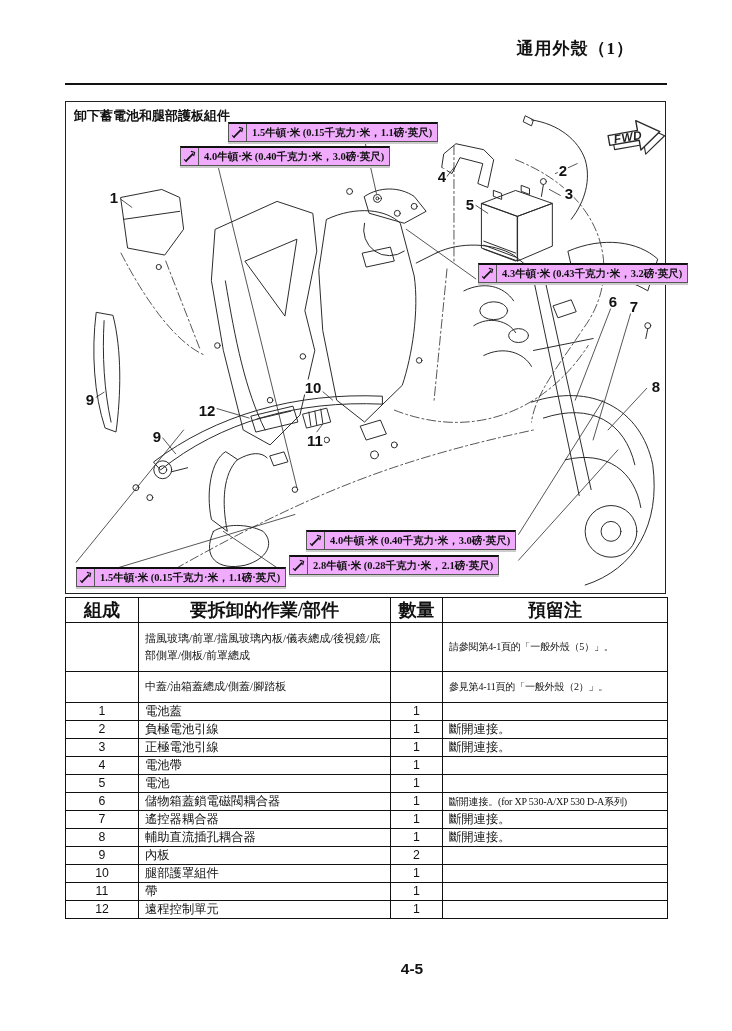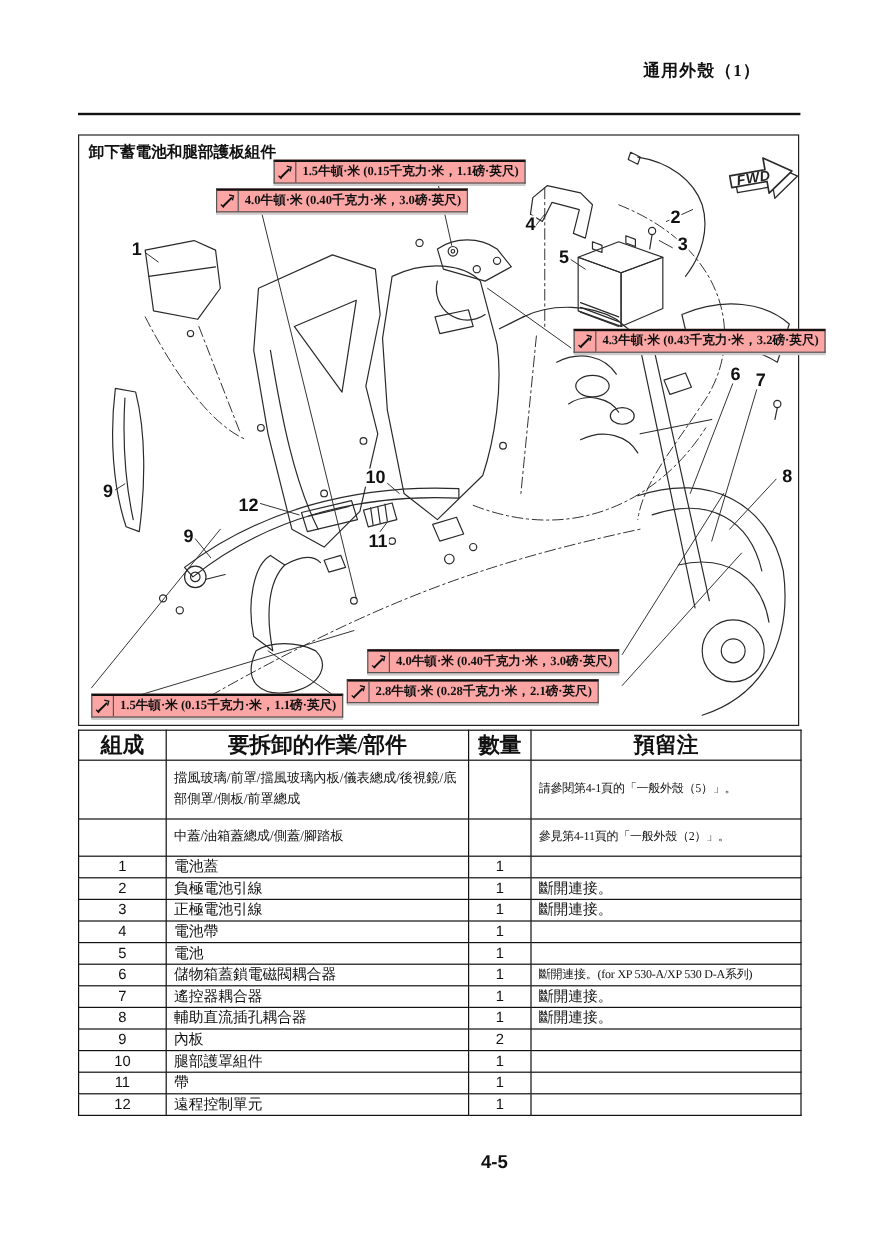--- a/index.html
+++ b/index.html
@@ -1,31 +1,31 @@
 <!DOCTYPE html>
 <html><head>
 <meta charset="utf-8">
 <style>
   html,body{margin:0;padding:0;background:#fff;}
   body{width:732px;height:1031px;font-family:"Liberation Serif",serif;color:#111;position:relative;overflow:hidden;}
   .content{position:absolute;left:65px;top:0;width:602px;}
-  .page-title{margin:46px 0 0 0;text-align:right;padding-right:33px;font-size:14px;font-weight:bold;letter-spacing:1px;line-height:28px;}
+  .page-title{margin:35px 0 0 0;text-align:right;padding-right:33px;font-size:17px;font-weight:bold;letter-spacing:1px;line-height:28px;}
   .header-rule{border:none;border-top:2.2px solid #111;margin:20px 0 0 0;}
 
   .diagram-box{position:relative;margin-top:16px;width:599px;height:491px;border:1.6px solid #222;background:#fff;}
   .diagram-title{position:absolute;left:8px;top:5px;font-size:13px;font-weight:bold;z-index:3;text-align:center;}
   svg.art{position:absolute;left:0;top:0;width:100%;height:100%;z-index:1;}
   svg.art path,svg.art circle,svg.art polygon,svg.art rect,svg.art ellipse,svg.art line{fill:none;stroke:#2a2a2a;stroke-width:1;stroke-linecap:round;stroke-linejoin:round;}
   svg.art .dd{stroke-dasharray:9 3 2 3;stroke-width:0.8;}
   svg.art .ln{stroke-width:0.8;}
   svg.art .fwd-front{fill:#fff;stroke-width:1.4;}
   svg.art .fwd-back{stroke-width:1.1;}
   svg.art text.fwdtxt{fill:#222;stroke:none;font-family:"Liberation Sans",sans-serif;font-weight:bold;font-style:italic;font-size:12px;letter-spacing:0.5px;}
 
-  .torque-box{position:absolute;z-index:2;display:flex;align-items:stretch;height:17px;background:#fca5a5;border:1px solid #555;border-top:2px solid #111;box-shadow:0 2px 0 #ccc;}
+  .torque-box{position:absolute;z-index:2;display:flex;align-items:stretch;height:17px;background:#f0abfc;border:1px solid #555;border-top:2px solid #111;box-shadow:0 2px 0 #ccc;}
   .wrench{width:17px;display:flex;align-items:center;justify-content:center;border-right:1px solid #555;}
   .torque-text{font-size:10.5px;font-weight:bold;white-space:nowrap;padding:0 5px;line-height:14px;display:flex;align-items:center;}
   .callout{position:absolute;z-index:2;font-family:"Liberation Sans",sans-serif;font-weight:bold;font-size:15px;transform:translate(-50%,-50%);background:#fff;padding:0 1px;line-height:1;}
 
   table.parts{margin-top:3px;width:602px;border-collapse:collapse;border:1.6px solid #111;table-layout:fixed;}
   table.parts th,table.parts td{border:1px solid #111;overflow:hidden;}
   table.parts th{font-size:18px;font-weight:bold;height:21px;padding:0 2px;}
   td.order,td.qty{text-align:center;font-family:"Liberation Sans",sans-serif;font-size:11.5px;}
   td.part,td.remark{text-align:left;padding:0 6px;font-size:12.5px;}
   tr.intro td{padding:3px 6px;font-size:11px;line-height:1.55;}

